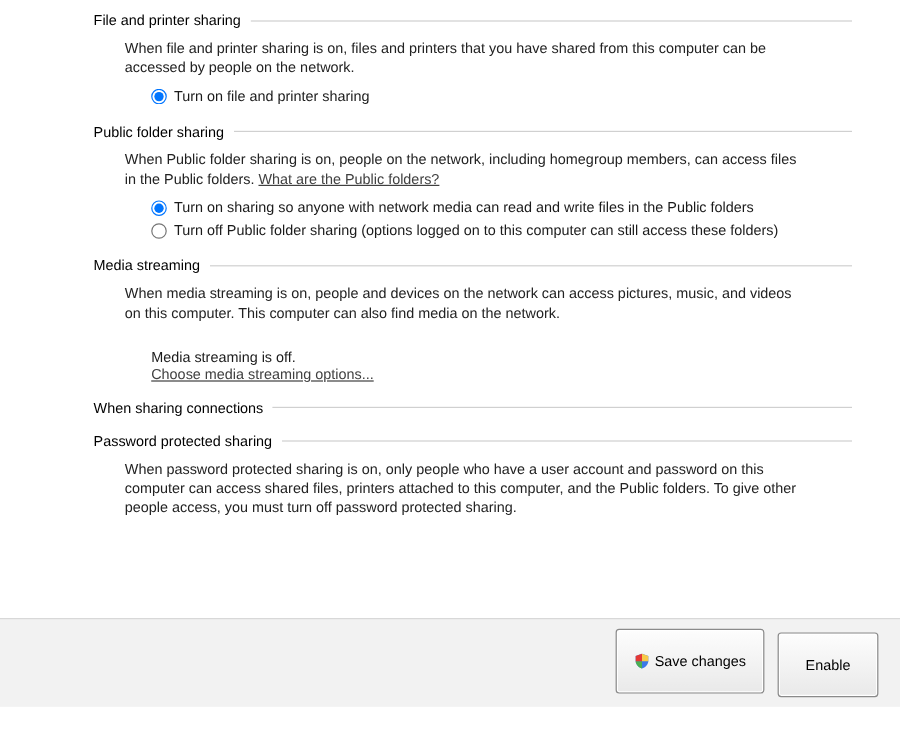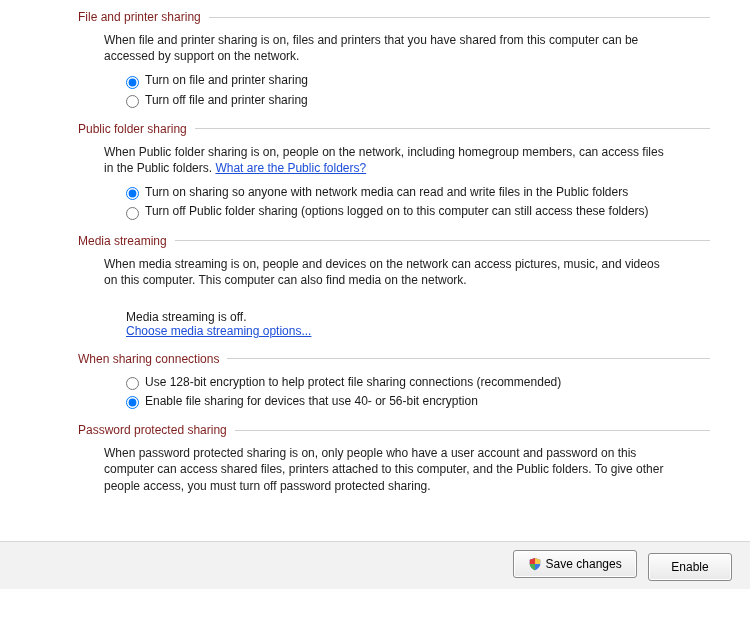--- a/index.html
+++ b/index.html
@@ -15,72 +15,72 @@
   }
   .content {
     padding: 10px 40px 0 78px;
   }
   .section {
     margin-bottom: 14px;
   }
   .section-heading {
     display: flex;
     align-items: center;
-    color: #7f1d1d;
+    color: #000000;
     font-size: 12px;
     margin-bottom: 8px;
   }
   .section-heading .line {
     flex: 1;
     border-top: 1px solid #d0d0d0;
     margin-left: 8px;
     height: 0;
   }
   .desc {
     margin: 0 0 8px 26px;
     padding-right: 40px;
     line-height: 1.35;
     color: #222;
   }
   .options {
     margin-left: 48px;
   }
   .opt {
     display: flex;
-    align-items: flex-end;
+    align-items: center;
     margin-bottom: 3px;
     line-height: 1.35;
   }
   .opt input[type=radio] {
     margin: 1px 6px 0 0;
     flex: none;
   }
   .link {
-    color: #1d4ed8;
+    color: #404040;
     text-decoration: underline;
     cursor: pointer;
   }
   .status-block {
     margin-left: 48px;
     margin-top: 22px;
   }
   .footer {
     position: absolute;
     left: 0; right: 0; bottom: 28px;
     border-top: 1px solid #d8d8d8;
     background: #f2f2f2;
     padding: 8px 18px 8px 0;
     text-align: right;
   }
   .btn {
     display: inline-flex;
     align-items: center;
     justify-content: center;
     min-width: 84px;
-    padding: 6px 14px;
+    padding: 19px 14px;
     font-family: inherit;
     font-size: 12px;
     background: linear-gradient(#fdfdfd, #e9e9e9);
     border: 1px solid #8a8a8a;
     border-radius: 3px;
     cursor: pointer;
     margin-left: 8px;
     box-shadow: 0 0 0 1px #fff inset;
   }
   .btn .shield {
@@ -91,29 +91,25 @@
 </head>
 <body>
 
 <div class="content">
 
   <div class="section">
     <div class="section-heading">
       <span>File and printer sharing</span>
       <span class="line"></span>
     </div>
-    <p class="desc">When file and printer sharing is on, files and printers that you have shared from this computer can be accessed by support on the network.</p>
+    <p class="desc">When file and printer sharing is on, files and printers that you have shared from this computer can be accessed by people on the network.</p>
     <div class="options">
       <label class="opt">
         <input type="radio" name="fp" checked="" style="">
         <span>Turn on file and printer sharing</span>
-      </label>
-      <label class="opt">
-        <input type="radio" name="fp" style="">
-        <span>Turn off file and printer sharing</span>
       </label>
     </div>
   </div>
 
   <div class="section">
     <div class="section-heading">
       <span>Public folder sharing</span>
       <span class="line"></span>
     </div>
     <p class="desc">
@@ -141,30 +137,20 @@
       <div>Media streaming is off.</div>
       <a class="link">Choose media streaming options...</a>
     </div>
   </div>
 
   <div class="section">
     <div class="section-heading">
       <span>When sharing connections</span>
       <span class="line"></span>
     </div>
-    <div class="options">
-      <label class="opt">
-        <input type="radio" name="enc" style="">
-        <span>Use 128-bit encryption to help protect file sharing connections (recommended)</span>
-      </label>
-      <label class="opt">
-        <input type="radio" name="enc" checked="" style="">
-        <span>Enable file sharing for devices that use 40- or 56-bit encryption</span>
-      </label>
-    </div>
   </div>
 
   <div class="section">
     <div class="section-heading">
       <span>Password protected sharing</span>
       <span class="line"></span>
     </div>
     <p class="desc">When password protected sharing is on, only people who have a user account and password on this computer can access shared files, printers attached to this computer, and the Public folders. To give other people access, you must turn off password protected sharing.</p>
   </div>
 

